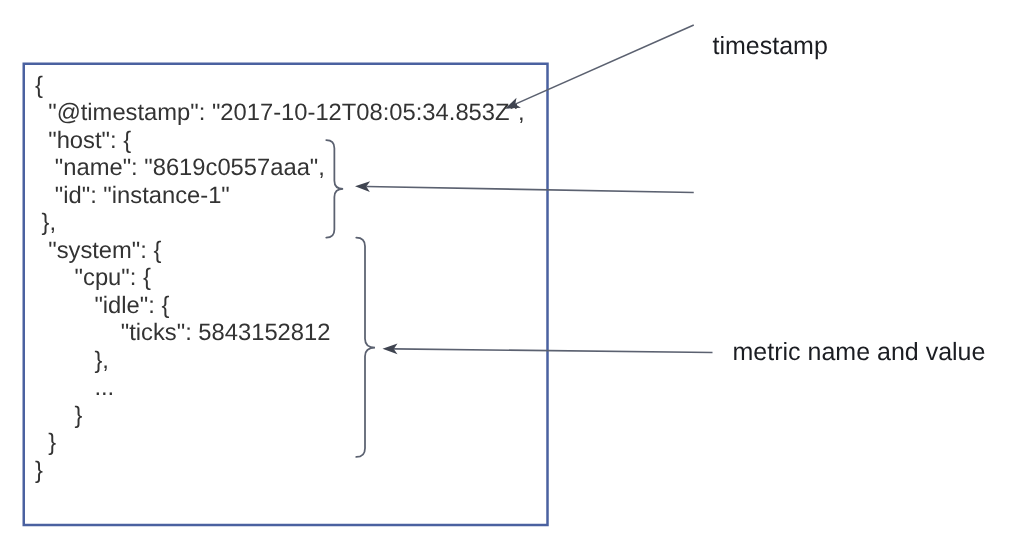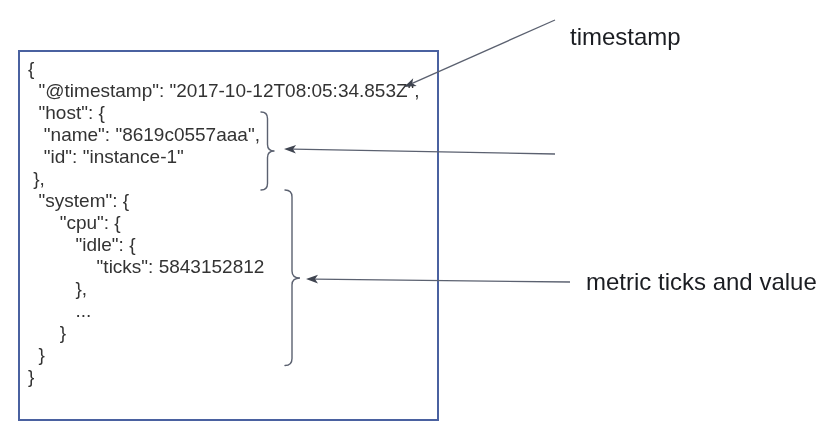--- a/index.html
+++ b/index.html
@@ -62,21 +62,21 @@
     stroke-width: 1.4;
     fill: none;
     stroke-linecap: round;
   }
   .overlay .head-fill {
     fill: var(--arrowhead-color);
     stroke: none;
   }
   .anno-label {
     position: absolute;
-    font-size: 24px;
+    font-size: 20px;
     line-height: 26px;
     color: var(--label-text);
     white-space: nowrap;
   }
   .label-timestamp { left: 570px; top: 24px; }
   .label-dimensions { left: 570px; top: 143px; }
   .label-metric { left: 586px; top: 269px; }
 </style>
 </head>
 <body>
@@ -113,15 +113,15 @@
     <polygon class="head-fill" points="404,87 416.7,86.1 412.2,83.3 413.2,78.2"></polygon>
 
     <line class="line-stroke" x1="555" y1="154" x2="293" y2="149.2"></line>
     <polygon class="head-fill" points="284,149 295.9,153.5 293,149.2 296.1,144.9"></polygon>
 
     <line class="line-stroke" x1="570" y1="282" x2="315" y2="279.1"></line>
     <polygon class="head-fill" points="306,279 318,283.4 315,279.1 318,274.8"></polygon>
   </svg>
 
   <div class="anno-label label-timestamp">timestamp</div>
-  <div class="anno-label label-metric">metric ticks and value</div>
+  <div class="anno-label label-metric">metric name and value</div>
 
 </div>
 
 </body></html>

